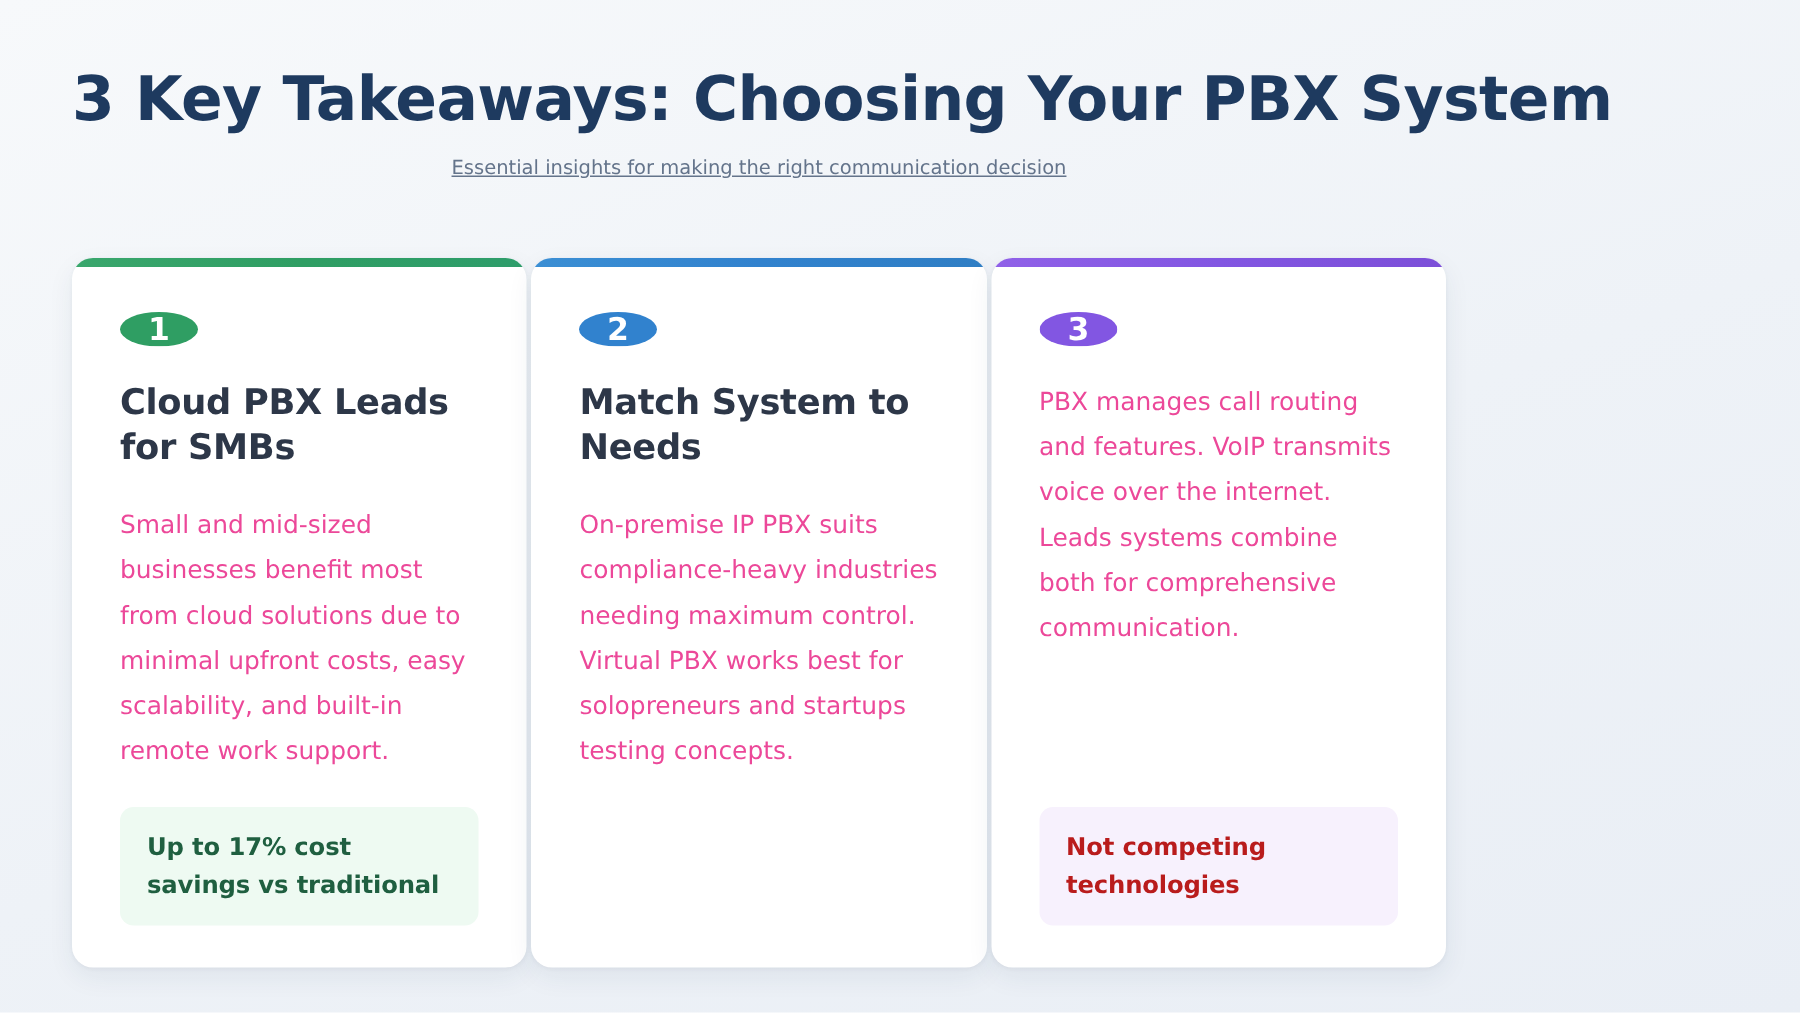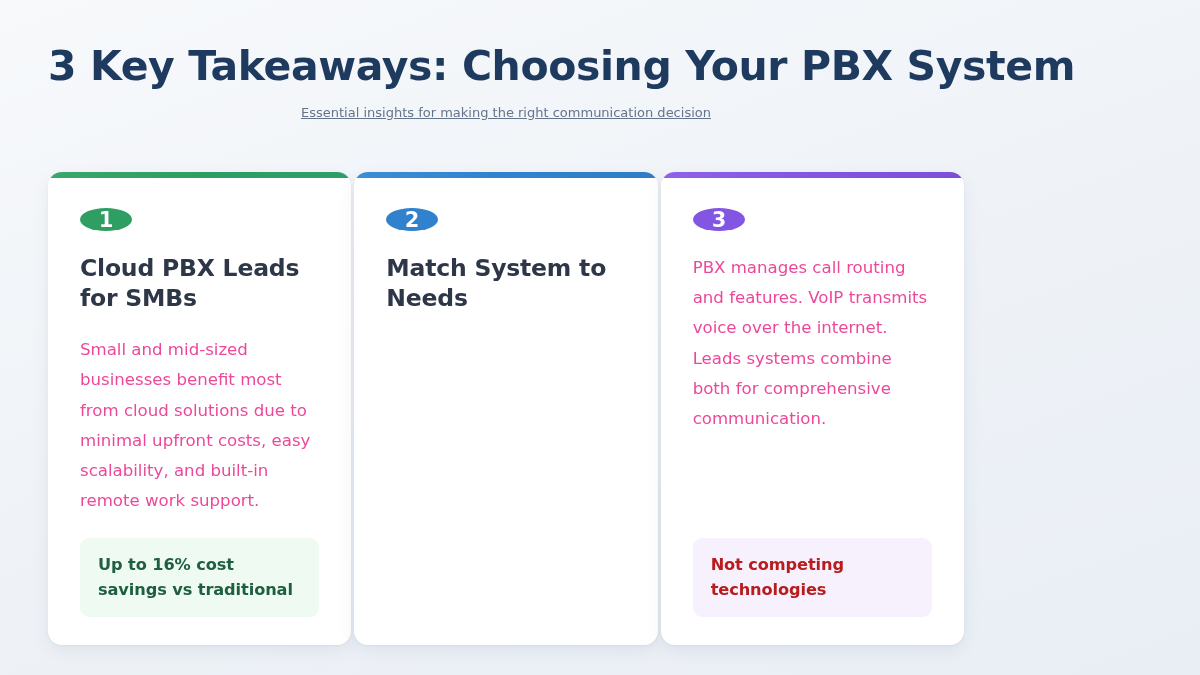--- a/index.html
+++ b/index.html
@@ -140,35 +140,36 @@
         <defs>
           <mask id="m1">
             <rect x="0" y="0" width="52" height="23" fill="#fff"></rect>
             <text x="26" y="18.5" text-anchor="middle" font-family="DejaVu Sans, sans-serif" font-size="21" font-weight="700" fill="#000">1</text>
           </mask>
         </defs>
         <ellipse cx="26" cy="11.5" rx="26" ry="11.5" fill="#2f9e63" mask="url(#m1)"></ellipse>
       </svg>
       <h2 class="card-title">Cloud PBX Leads for SMBs</h2>
       <p class="card-body">Small and mid-sized businesses benefit most from cloud solutions due to minimal upfront costs, easy scalability, and built-in remote work support.</p>
-      <div class="card-callout">Up to 16% cost savings vs traditional</div>
+      <div class="card-callout">Up to 17% cost savings vs traditional</div>
     </div>
 
     <div class="card card--blue">
       <div class="card-accent"></div>
       <svg class="card-icon" viewBox="0 0 52 23">
         <defs>
           <mask id="m2">
             <rect x="0" y="0" width="52" height="23" fill="#fff"></rect>
             <text x="26" y="18.5" text-anchor="middle" font-family="DejaVu Sans, sans-serif" font-size="21" font-weight="700" fill="#000">2</text>
           </mask>
         </defs>
         <ellipse cx="26" cy="11.5" rx="26" ry="11.5" fill="#3182ce" mask="url(#m2)"></ellipse>
       </svg>
       <h2 class="card-title">Match System to Needs</h2>
+      <p class="card-body">On-premise IP PBX suits compliance-heavy industries needing maximum control. Virtual PBX works best for solopreneurs and startups testing concepts.</p>
     </div>
 
     <div class="card card--purple">
       <div class="card-accent"></div>
       <svg class="card-icon" viewBox="0 0 52 23">
         <defs>
           <mask id="m3">
             <rect x="0" y="0" width="52" height="23" fill="#fff"></rect>
             <text x="26" y="18.5" text-anchor="middle" font-family="DejaVu Sans, sans-serif" font-size="21" font-weight="700" fill="#000">3</text>
           </mask>

